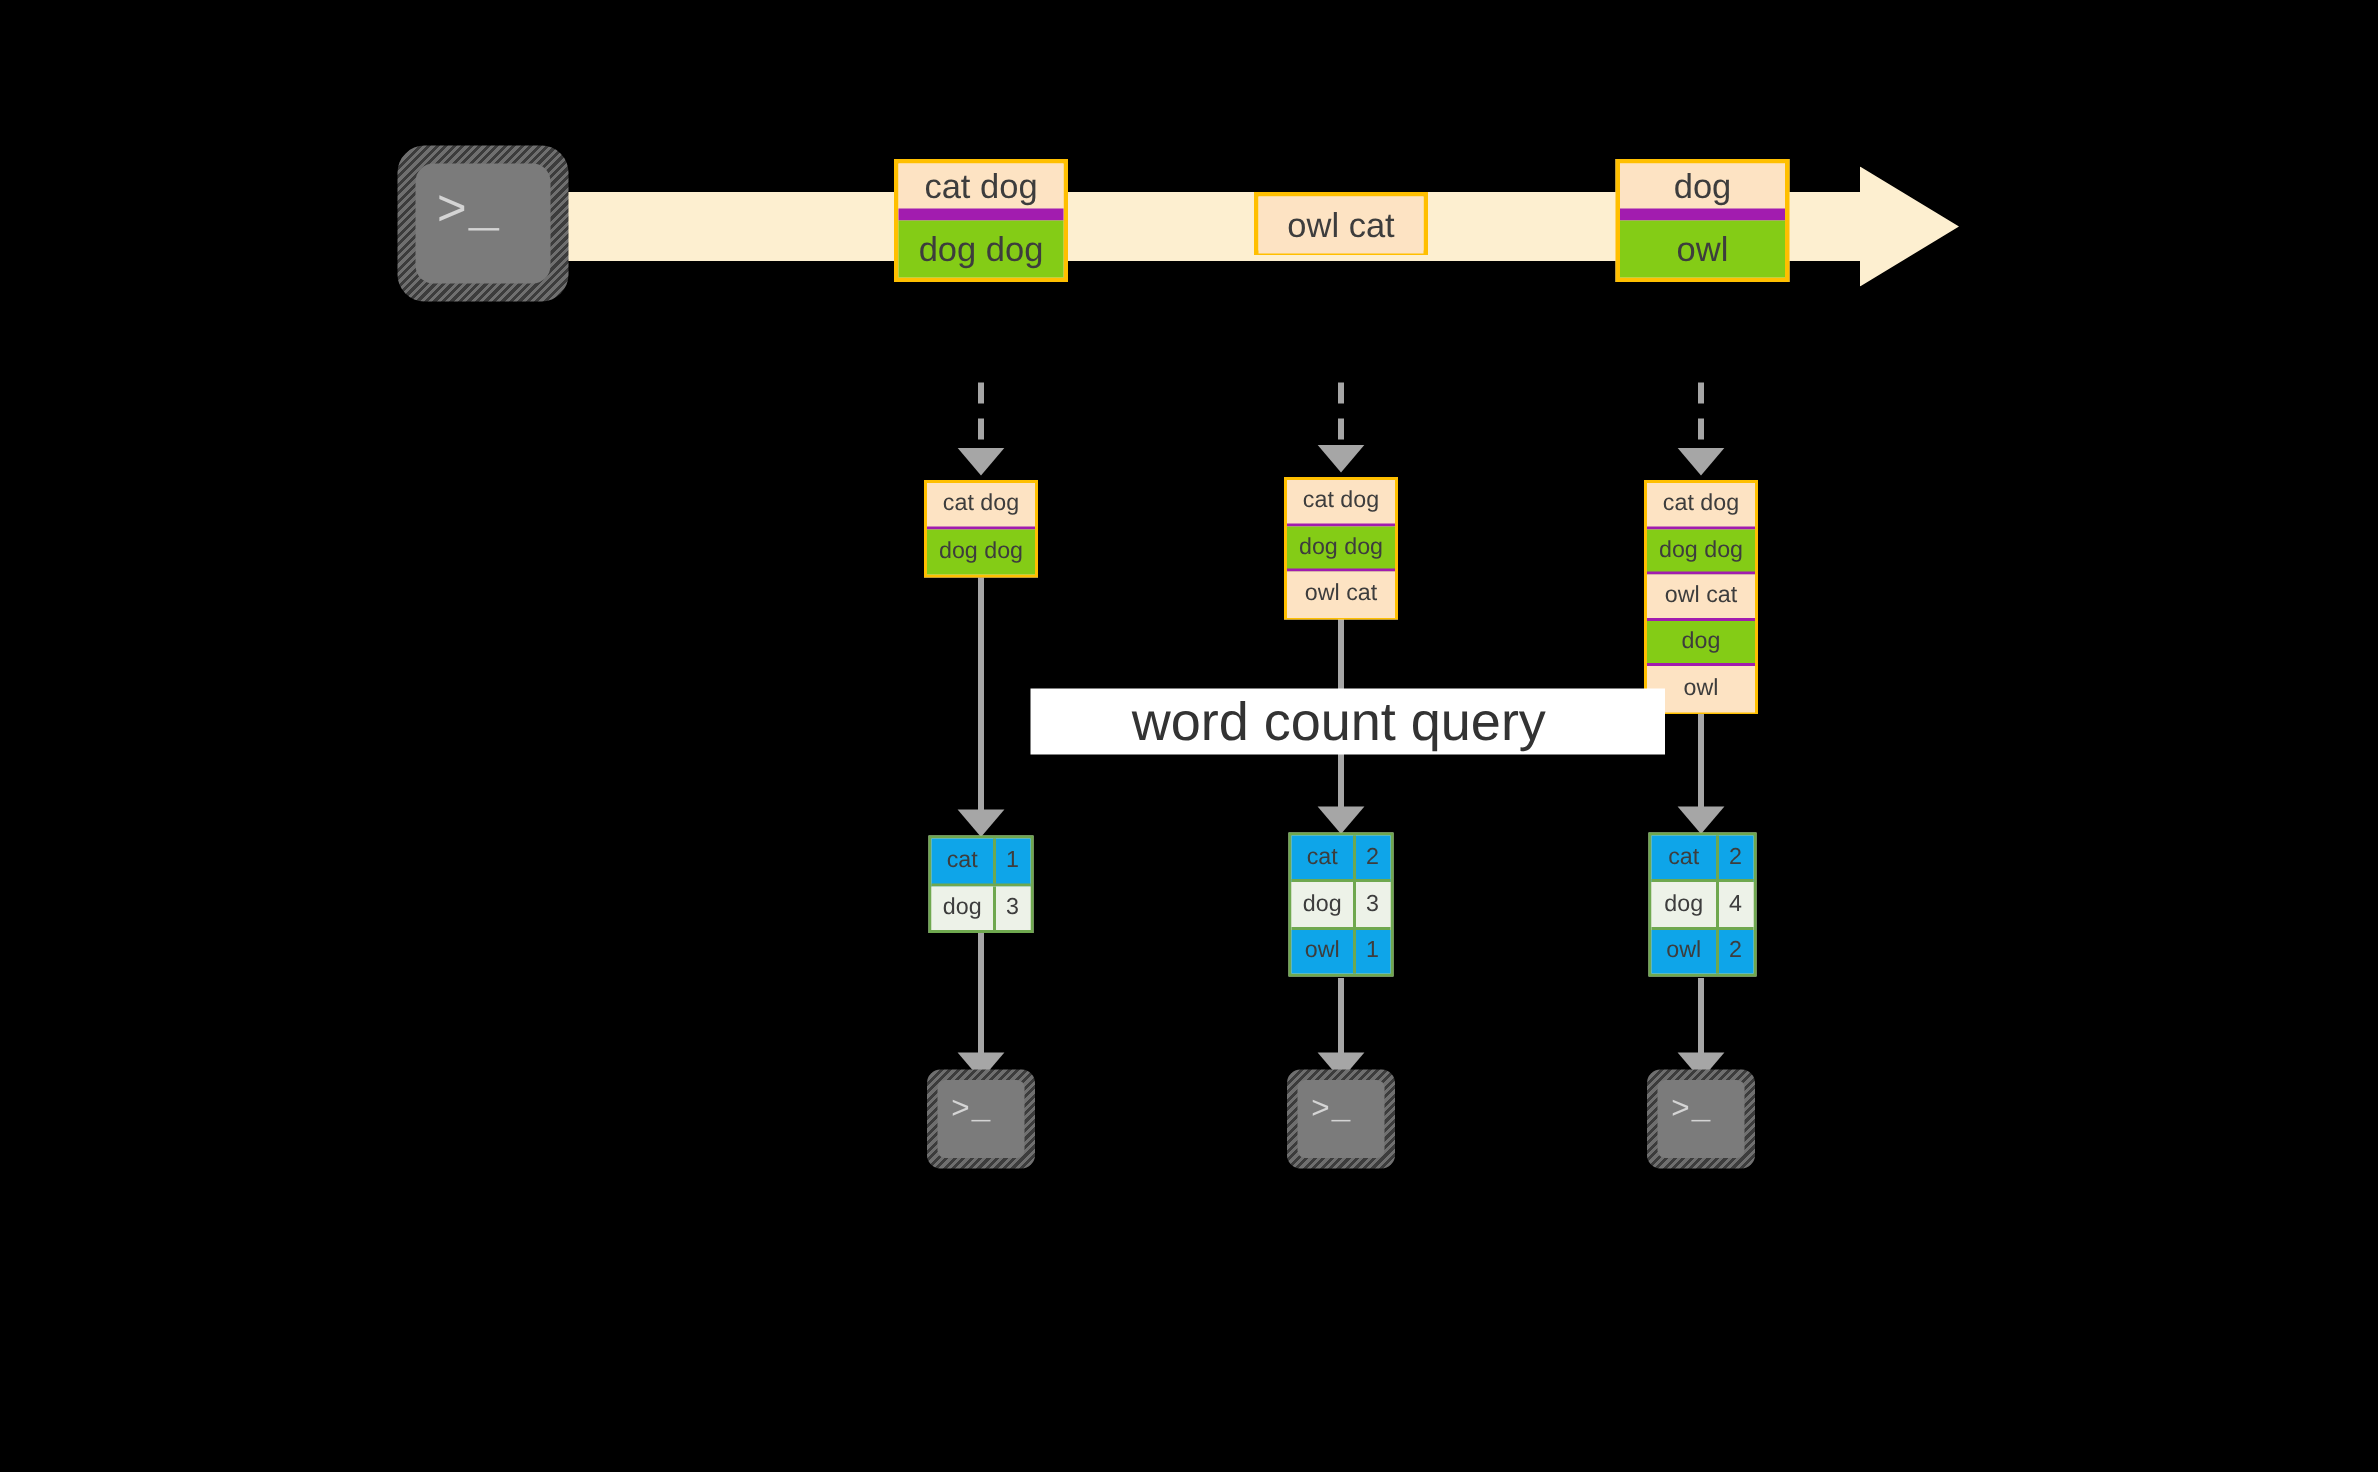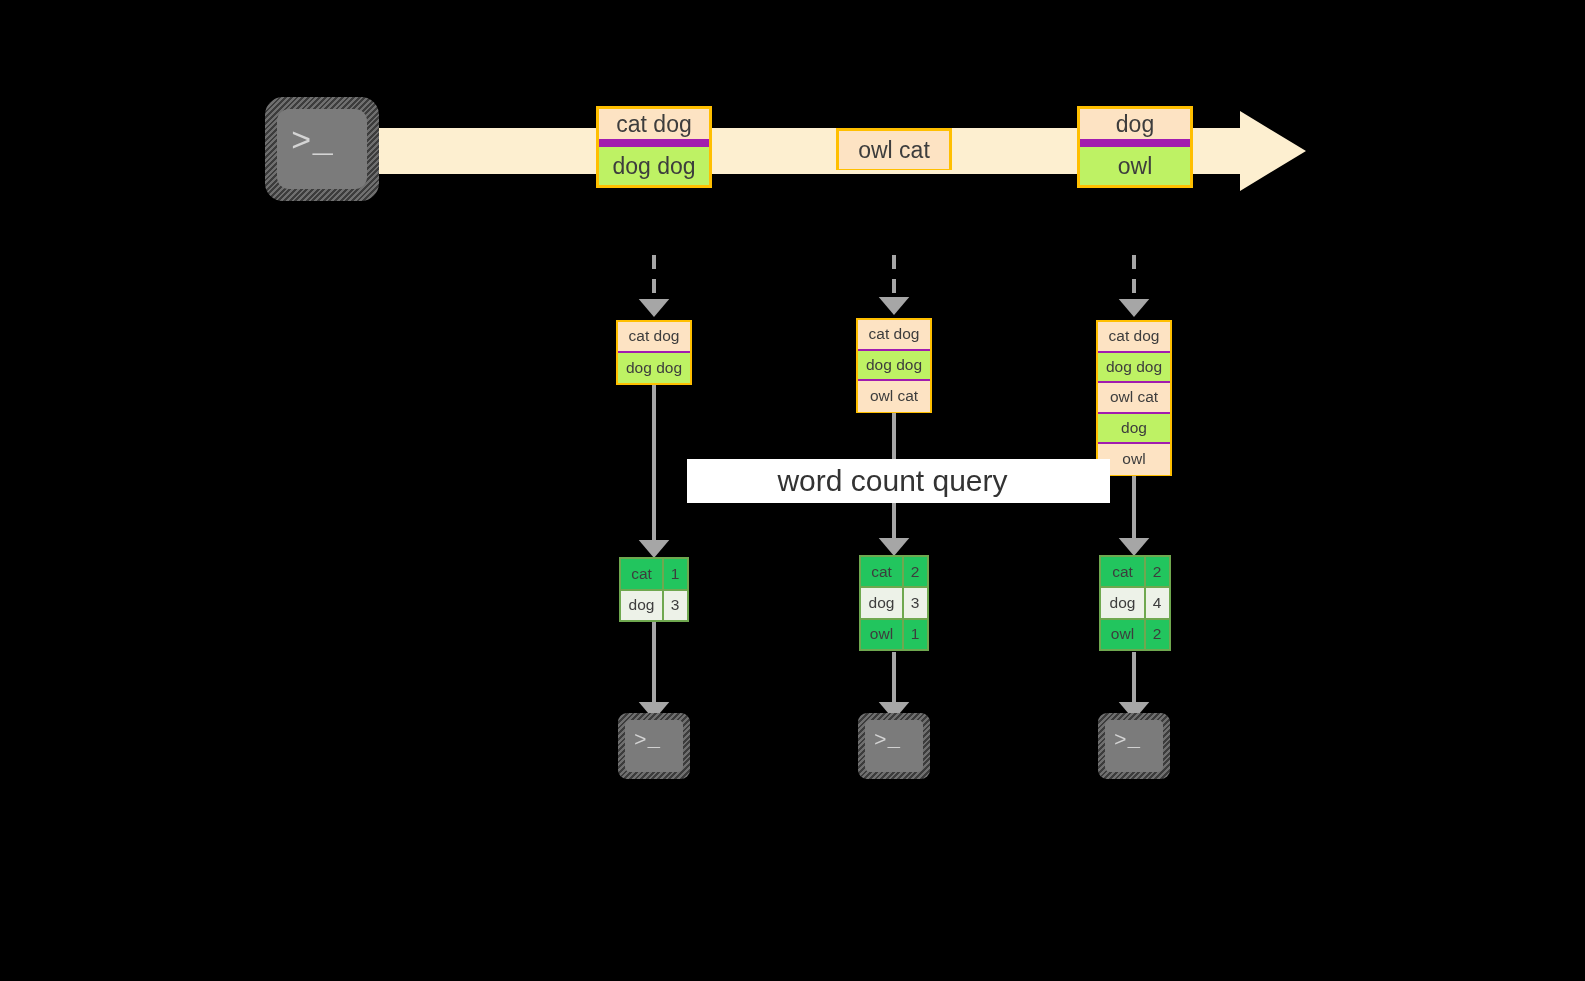--- a/index.html
+++ b/index.html
@@ -57,42 +57,42 @@
     background:#FDEBD2;
   }
   .msgrow{
     box-sizing:border-box;
     display:flex;align-items:center;justify-content:center;
     border-bottom:8px solid #a21caf;
     white-space:nowrap;
   }
   .msgrow:last-child{border-bottom:none;}
   .msgrow.peach{background:#FDE3C3;}
-  .msgrow.cream{background:#bef264;}
+  .msgrow.cream{background:#84cc16;}
 
   
   .msgbox.top .msgrow{height:38px;font-size:23px;}
   
   .msgbox.stack{border-width:2.5px;}
   .msgbox.stack .msgrow{height:30.5px;font-size:15.5px;border-bottom-width:2px;}
 
   
   .restable{
     position:absolute;box-sizing:border-box;
     border:2.5px solid #6FA84F;
     background:#E7EFE0;
     display:flex;flex-direction:column;
   }
   .restable .rrow{
     display:flex;flex:1;
     border-bottom:2px solid #6FA84F;
     box-sizing:border-box;
   }
   .restable .rrow:last-child{border-bottom:none;}
-  .restable .rrow.light{background:#22c55e;}
+  .restable .rrow.light{background:#0ea5e9;}
   .restable .rrow.lighter{background:#EDF2E8;}
   .restable .cw{
     display:flex;align-items:center;justify-content:center;
     box-sizing:border-box;
     border-right:2px solid #6FA84F;
     font-size:15.5px;
     white-space:nowrap;
   }
   .restable .cn{
     display:flex;align-items:center;justify-content:center;
@@ -103,21 +103,21 @@
 
   
   #banner{
     position:absolute;left:687px;top:459px;width:423px;height:44px;
     background:#FFFFFF;
     display:flex;align-items:center;
     box-sizing:border-box;
   }
   #bannerText{
     width:100%;text-align:center;
-    font-size:30px;color:#333;
+    font-size:36px;color:#333;
     white-space:nowrap;
     transform:translateX(-6px);
   }
 
   
   .arrowlayer{position:absolute;left:0;top:0;width:1585px;height:981px;pointer-events:none;}
 </style>
 </head>
 <body>
 

